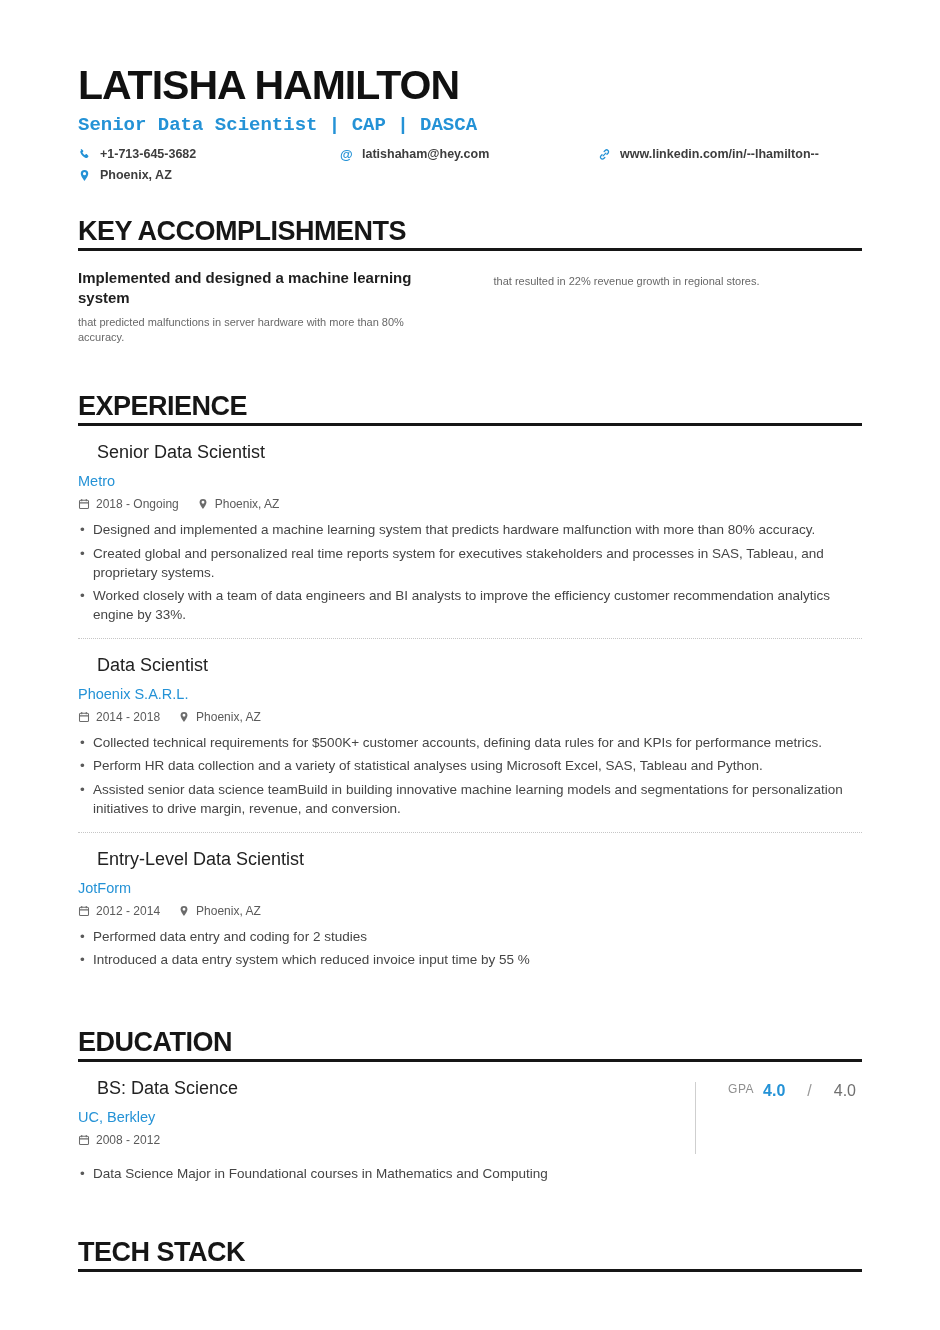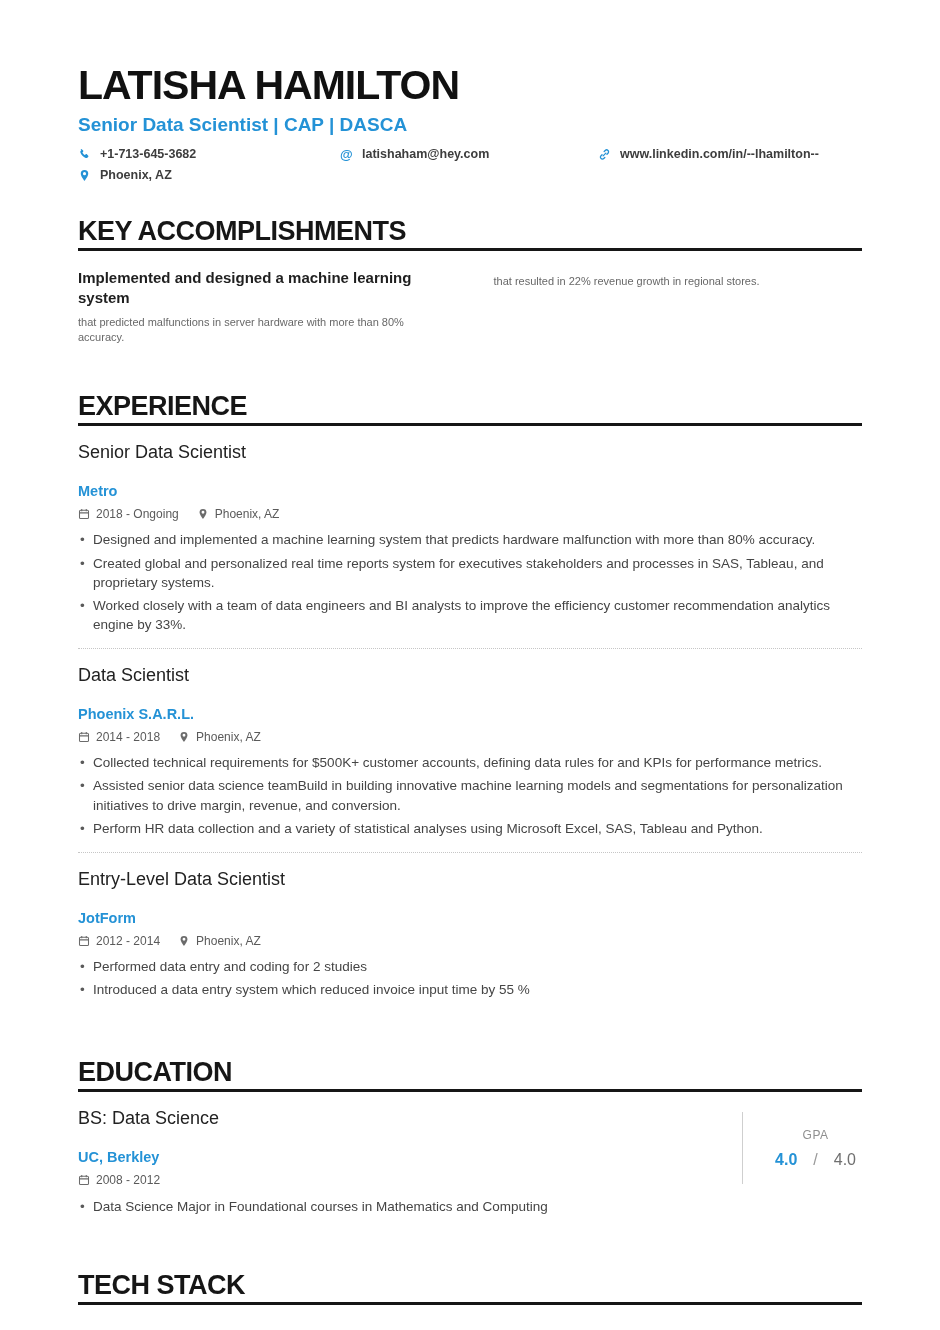--- a/index.html
+++ b/index.html
@@ -14,21 +14,21 @@
     width:940px; min-height:1330px;
     padding:64px 78px 45px 78px;
     display:flex; flex-direction:column;
   }
   
   .name {
     font-size:41px; font-weight:bold; letter-spacing:-1px;
     color:#111; line-height:1.05;
   }
   .job-title {
-    margin-top:7px; font-size:19px; font-weight:bold; color:#2492d6;
+    margin-top:7px; font-size:19px; font-weight:bold; color:#2492d6;font-family:Liberation Mono, monospace;
   }
   .contact-grid {
     margin-top:11px;
     display:grid; grid-template-columns:262px 258px auto; row-gap:7px;
   }
   .contact-item { display:flex; align-items:center; gap:9px; font-size:12.5px; font-weight:bold; color:#3d3d3d; }
   .contact-item .cicon { width:13px; height:13px; flex:0 0 13px; display:inline-flex; }
   .contact-item .cicon svg { width:13px; height:13px; }
   .at-glyph { color:#2492d6; font-weight:bold; font-size:13px; line-height:1; }
   
@@ -38,42 +38,42 @@
   }
   
   .sec-acc { margin-top:34px; }
   .acc-grid { margin-top:17px; display:grid; grid-template-columns:1fr 1fr; column-gap:50px;gap:47px; }
   .acc-title { font-size:15px; font-weight:bold; color:#1f1f1f; line-height:1.35; }
   .acc-desc { margin-top:6px; font-size:11px; color:#686868; line-height:1.4; }
   
   .sec-exp { margin-top:46px; }
   .job { padding:16px 0 10px 0; }
   .job + .job { border-top:1px dotted #c6c6c6; }
-  .job h3, .degree { font-size:18px; font-weight:normal; color:#222; }
-  .company, .school { margin-top:20px; font-size:14.5px; font-weight:bold; color:#2492d6; }
+  .job h3, .degree { font-size:18px; font-weight:normal; color:#222;margin-left:19px; }
+  .company, .school { margin-top:10px; font-size:14.5px; font-weight:normal; color:#2492d6; }
   .meta { margin-top:8px; display:flex; gap:18px; }
   .meta-item { display:flex; align-items:center; gap:6px; font-size:12px; color:#5a5a5a; }
   .meta-item svg { width:12px; height:12px; }
   ul.bullets { margin-top:9px; list-style:none; }
   ul.bullets li {
     position:relative; padding-left:15px; margin-bottom:4px;
     font-size:13.5px; color:#454545; line-height:1.42;
   }
   ul.bullets li::before { content:"•"; position:absolute; left:2px; top:0; color:#5a5a5a; }
   
   .sec-edu { margin-top:44px; }
   .edu-body { margin-top:16px; }
   .edu-row { display:flex; justify-content:space-between; }
   .edu-gpa {
     border-left:1px solid #cfcfcf; padding-left:32px; margin-top:4px; margin-right:6px;
-    height:72px; display:flex; flex-direction:column; justify-content:center; gap:9px;
+    height:72px; display:flex; flex-direction:row; justify-content:center; gap:9px;
     min-width:96px;
   }
   .gpa-label { font-size:12px; color:#8f8f8f; letter-spacing:0.5px; text-align:center; }
-  .gpa-vals { font-size:16px; display:flex; gap:16px; align-items:baseline; }
+  .gpa-vals { font-size:16px; display:flex; gap:22px; align-items:baseline; }
   .gpa-val { color:#2492d6; font-weight:bold; }
   .gpa-sep { color:#9a9a9a; }
   .gpa-max { color:#6f6f6f; }
   
   .sec-tech { margin-top:50px; }
 </style>
 </head>
 <body>
 
 <div class="page">
@@ -170,22 +170,22 @@
         </span>
         <span class="meta-item">
           <svg viewBox="0 0 16 16" fill="#6b6b6b">
               <path d="M8 1.2a4.6 4.6 0 00-4.6 4.6C3.4 9 8 14.6 8 14.6S12.6 9 12.6 5.8A4.6 4.6 0 008 1.2zm0 6.4a1.9 1.9 0 110-3.8 1.9 1.9 0 010 3.8z"></path>
             </svg>
           <span>Phoenix, AZ</span>
         </span>
       </div>
       <ul class="bullets">
         <li>Collected technical requirements for $500K+ customer accounts, defining data rules for and KPIs for performance metrics.</li>
+        <li>Perform HR data collection and a variety of statistical analyses using Microsoft Excel, SAS, Tableau and Python.</li>
         <li>Assisted senior data science teamBuild in building innovative machine learning models and segmentations for personalization initiatives to drive margin, revenue, and conversion.</li>
-        <li>Perform HR data collection and a variety of statistical analyses using Microsoft Excel, SAS, Tableau and Python.</li>
       </ul>
     </article>
 
     <article class="job">
       <h3>Entry-Level Data Scientist</h3>
       <div class="company">JotForm</div>
       <div class="meta">
         <span class="meta-item">
           <svg viewBox="0 0 16 16" fill="none" stroke="#6b6b6b" stroke-width="1.4">
               <rect x="2" y="3" width="12" height="11" rx="1.5"></rect>

